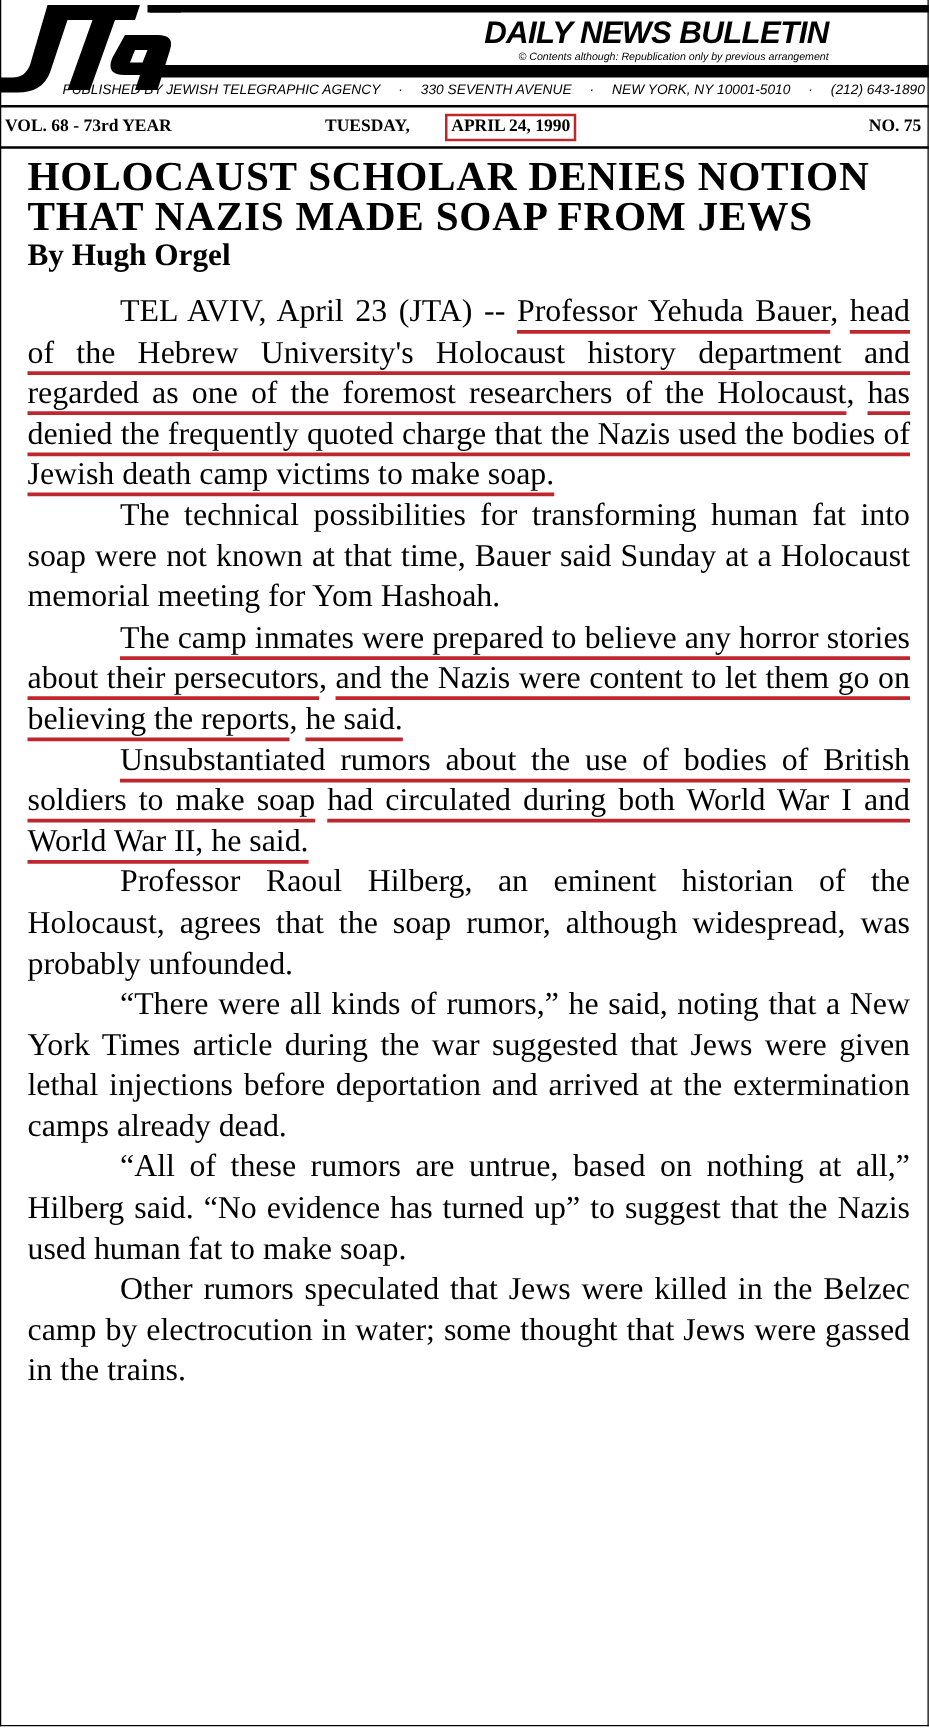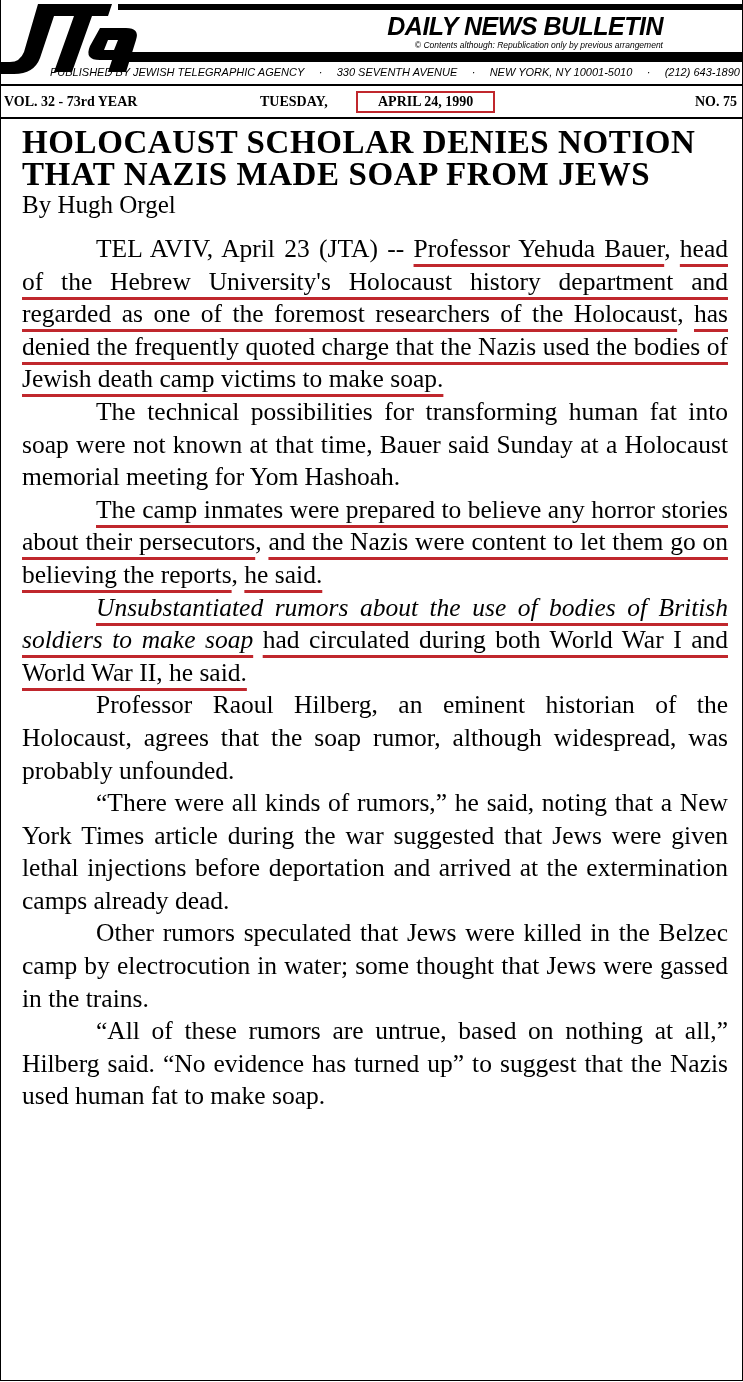--- a/index.html
+++ b/index.html
@@ -10,25 +10,25 @@
   .bar-top { position:absolute; left:120px; top:4px; width:623px; height:6px; background:#000; }
   .bar-mid { position:absolute; left:128px; top:52px; width:615px; height:10px; background:#000; }
   .title { position:absolute; right:4px; top:12px; font-family:"Liberation Sans", sans-serif; font-style:italic; font-weight:bold; font-size:25px; letter-spacing:-0.5px; color:#000; }
   .copyright { position:absolute; right:4px; top:40px; font-family:"Liberation Sans", sans-serif; font-style:italic; font-size:8.5px; color:#000; }
   .publine { position:absolute; left:50px; top:66px; width:690px; font-family:"Liberation Sans", sans-serif; font-style:italic; font-size:11px; color:#000; display:flex; justify-content:space-between; }
   .publine .dot { padding:0 4px; }
   .rule1 { position:absolute; left:0; top:84px; width:743px; height:2px; background:#000; }
   .issue { position:absolute; left:4px; top:94px; width:733px; font-family:"Liberation Serif", serif; font-weight:bold; font-size:14px; color:#000; }
   .issue .vol { position:absolute; left:0; top:0; }
   .issue .day { position:absolute; left:256px; top:0; }
-  .issue .date { position:absolute; left:352px; top:-3px; border:2px solid #c0272d; padding:1px 20px; }
+  .issue .date { position:absolute; left:352px; top:-3px; border:2px solid #c0272d; padding:1px 3px; }
   .issue .no { position:absolute; right:0; top:0; }
   .rule2 { position:absolute; left:0; top:117px; width:743px; height:2px; background:#000; }
   .headline { position:absolute; left:22px; top:126px; font-family:"Liberation Serif", serif; font-weight:bold; font-size:33px; line-height:32px; letter-spacing:0.6px; color:#000; }
-  .byline { position:absolute; left:22px; top:191px; font-family:"Liberation Serif", serif; font-weight:normal; font-size:25px; color:#000; }
+  .byline { position:absolute; left:22px; top:191px; font-family:"Liberation Serif", serif; font-weight:bold; font-size:25px; color:#000; }
   .body { position:absolute; left:22px; top:233px; width:706px; font-family:"Liberation Serif", serif; font-size:25.5px; line-height:32.6px; color:#000; }
   .para { text-align:justify; text-align-last:left; text-indent:74px; margin:0; }
   .hl { text-decoration:underline; text-decoration-color:#c0272d; text-decoration-thickness:3px; text-underline-offset:7px; }
 </style>
 </head>
 <body>
 
 <div class="frame"></div>
 
 <div class="masthead">
@@ -49,36 +49,36 @@
     <span class="dot">·</span>
     <span>NEW YORK, NY 10001-5010</span>
     <span class="dot">·</span>
     <span>(212) 643-1890</span>
   </div>
 </div>
 
 <div class="rule1"></div>
 
 <div class="issue">
-  <span class="vol">VOL. 32 - 73rd YEAR</span>
+  <span class="vol">VOL. 68 - 73rd YEAR</span>
   <span class="day">TUESDAY,</span>
   <span class="date">APRIL 24, 1990</span>
   <span class="no">NO. 75</span>
 </div>
 
 <div class="rule2"></div>
 
 <div class="headline">
   <div>HOLOCAUST SCHOLAR DENIES NOTION</div>
   <div>THAT NAZIS MADE SOAP FROM JEWS</div>
 </div>
 <div class="byline">By Hugh Orgel</div>
 
 <div class="body" id="article-body">
     <p class="para"><span>TEL AVIV, April 23 (JTA) -- </span><span class="hl" style="text-decoration-color: rgb(192, 39, 45);">Professor Yehuda Bauer</span><span>, </span><span class="hl" style="text-decoration-color: rgb(192, 39, 45);">head of the Hebrew University's Holocaust history department and regarded as one of the foremost researchers of the Holocaust</span><span>, </span><span class="hl" style="text-decoration-color: rgb(192, 39, 45);">has denied the frequently quoted charge that the Nazis used the bodies of Jewish death camp victims to make soap.</span></p>
     <p class="para"><span>The technical possibilities for transforming human fat into soap were not known at that time, Bauer said Sunday at a Holocaust memorial meeting for Yom Hashoah.</span></p>
     <p class="para"><span class="hl" style="text-decoration-color: rgb(192, 39, 45);">The camp inmates were prepared to believe any horror stories about their persecutors</span><span>, </span><span class="hl" style="text-decoration-color: rgb(192, 39, 45);">and the Nazis were content to let them go on believing the reports</span><span>, </span><span class="hl" style="text-decoration-color: rgb(192, 39, 45);">he said.</span></p>
-    <p class="para"><span class="hl" style="text-decoration-color: rgb(192, 39, 45); font-style: italic;">Unsubstantiated rumors about the use of bodies of British soldiers to make soap</span><span> </span><span class="hl" style="text-decoration-color: rgb(192, 39, 45);">had circulated during both World War I and World War II, he said.</span></p>
+    <p class="para"><span class="hl" style="text-decoration-color: rgb(192, 39, 45);">Unsubstantiated rumors about the use of bodies of British soldiers to make soap</span><span> </span><span class="hl" style="text-decoration-color: rgb(192, 39, 45);">had circulated during both World War I and World War II, he said.</span></p>
     <p class="para"><span>Professor Raoul Hilberg, an eminent historian of the Holocaust, agrees that the soap rumor, although widespread, was probably unfounded.</span></p>
     <p class="para"><span>“There were all kinds of rumors,” he said, noting that a New York Times article during the war suggested that Jews were given lethal injections before deportation and arrived at the extermination camps already dead.</span></p>
+    <p class="para"><span>“All of these rumors are untrue, based on nothing at all,” Hilberg said. “No evidence has turned up” to suggest that the Nazis used human fat to make soap.</span></p>
     <p class="para"><span>Other rumors speculated that Jews were killed in the Belzec camp by electrocution in water; some thought that Jews were gassed in the trains.</span></p>
-    <p class="para"><span>“All of these rumors are untrue, based on nothing at all,” Hilberg said. “No evidence has turned up” to suggest that the Nazis used human fat to make soap.</span></p>
   </div>
 
 </body></html>

